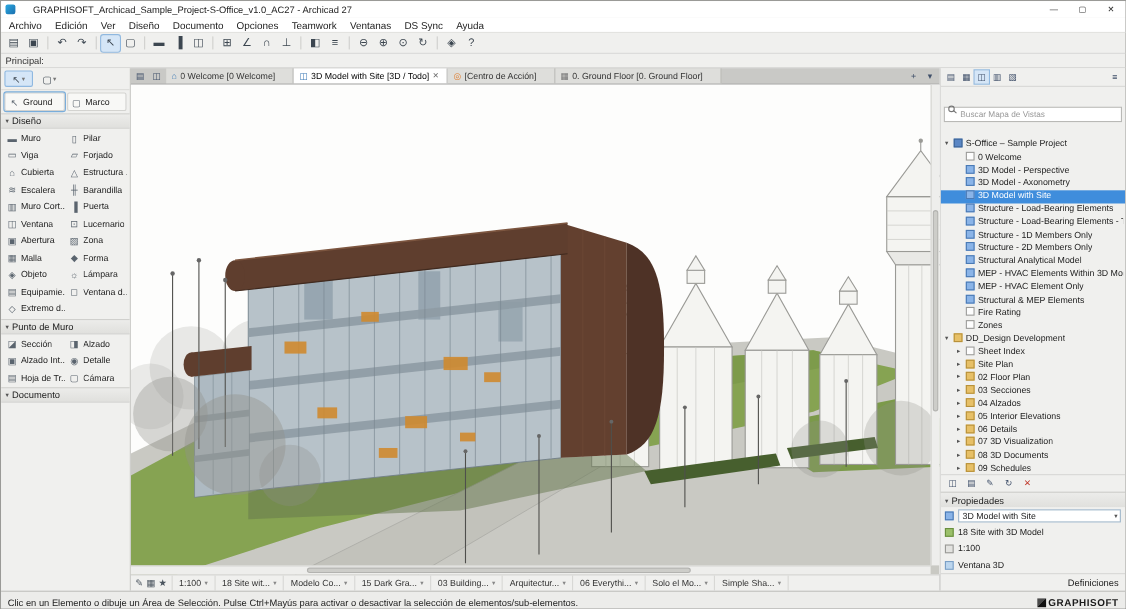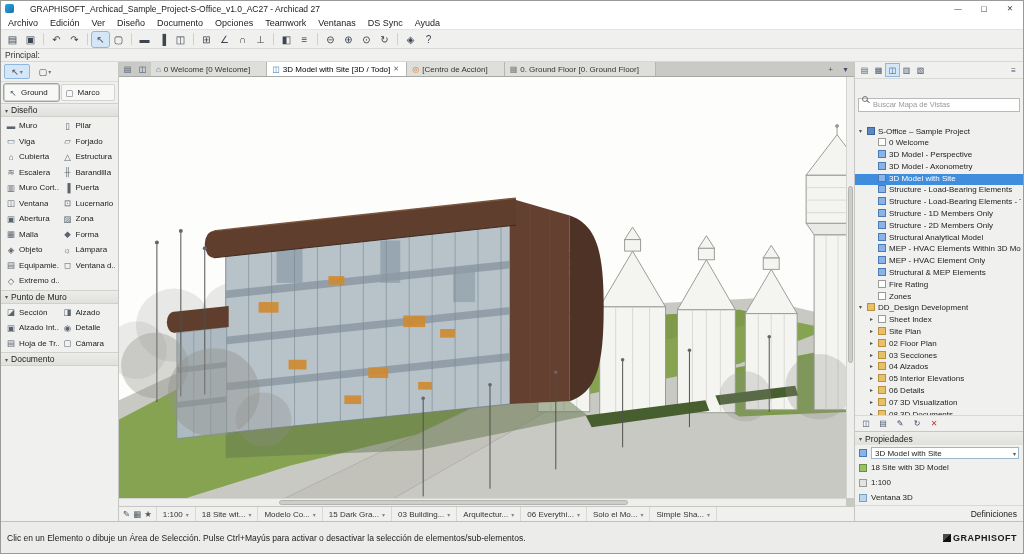--- a/index.html
+++ b/index.html
@@ -101,21 +101,21 @@
   .props{border-top:1px solid #c6c6c3;}
   .props-header{height:13px;display:flex;align-items:center;gap:3px;padding:0 4px;font-size:8.5px;color:#222;background:linear-gradient(#ececea,#e0e0dd);}
   .props-header::before{content:"\25BE";font-size:6px;color:#555;}
   .prop-row{display:flex;align-items:center;gap:4px;height:15px;padding:0 4px;font-size:8px;color:#222;}
   .prop-row .prop-label{flex:1;white-space:nowrap;overflow:hidden;}
   .prop-row.combo .prop-label{border:1px solid #9fb6c9;background:#fff;height:12px;line-height:12px;padding:0 3px;position:relative;}
   .prop-row.combo .prop-label::after{content:"\25BE";position:absolute;right:2px;top:0;font-size:6px;color:#555;}
   .props-footer{height:16px;display:flex;align-items:center;justify-content:flex-end;padding:0 6px;border-top:1px solid #d8d8d5;font-size:8.5px;color:#222;}
 
   
-  .helpbar{height:32px;background:#ececea;border-top:1px solid #c0c0bd;display:flex;align-items:center;justify-content:space-between;padding:0 6px;font-size:8.5px;color:#222;flex:0 0 auto;}
+  .helpbar{height:16px;background:#ececea;border-top:1px solid #c0c0bd;display:flex;align-items:flex-end;justify-content:space-between;padding:0 6px;font-size:8.5px;color:#222;flex:0 0 auto;}
   .helpbar .msg{white-space:nowrap;overflow:hidden;}
   .brand{display:flex;align-items:center;gap:2px;font-size:9px;letter-spacing:.5px;color:#1a1a1a;font-weight:bold;flex:0 0 auto;}
   .brand-mark{width:8px;height:8px;background:linear-gradient(135deg,#4a4a4a 50%,#111 50%);}
 </style>
 </head>
 <body>
 
 <div class="app">
 
   <div class="titlebar">

